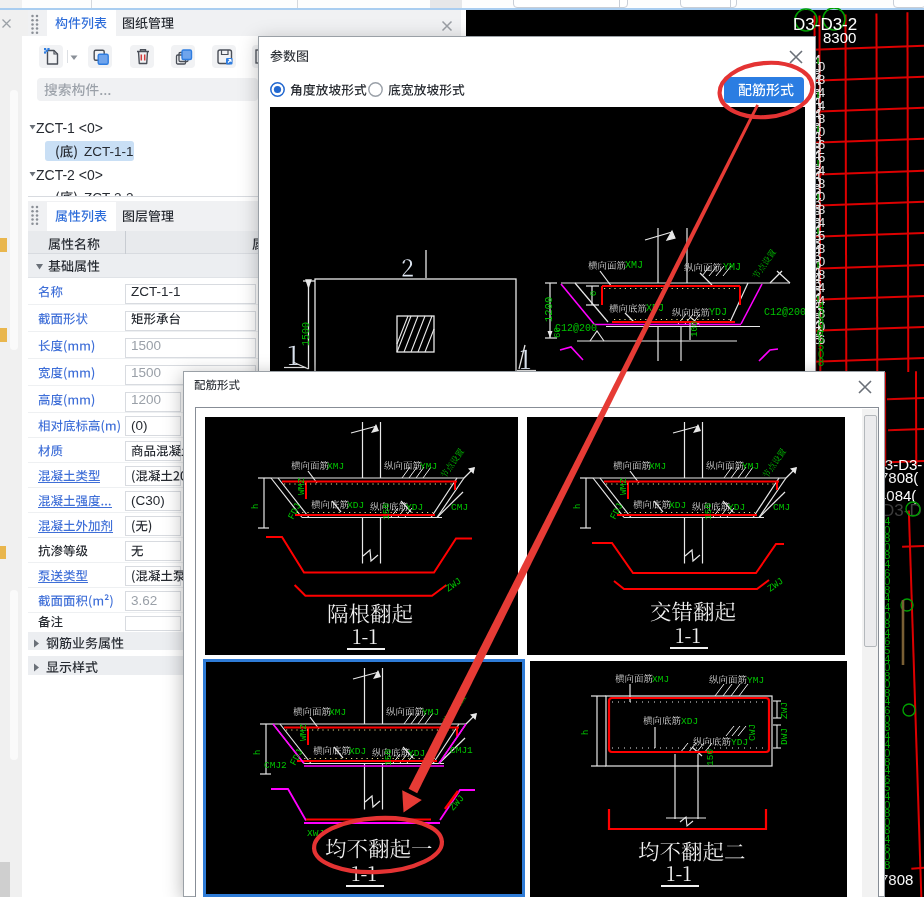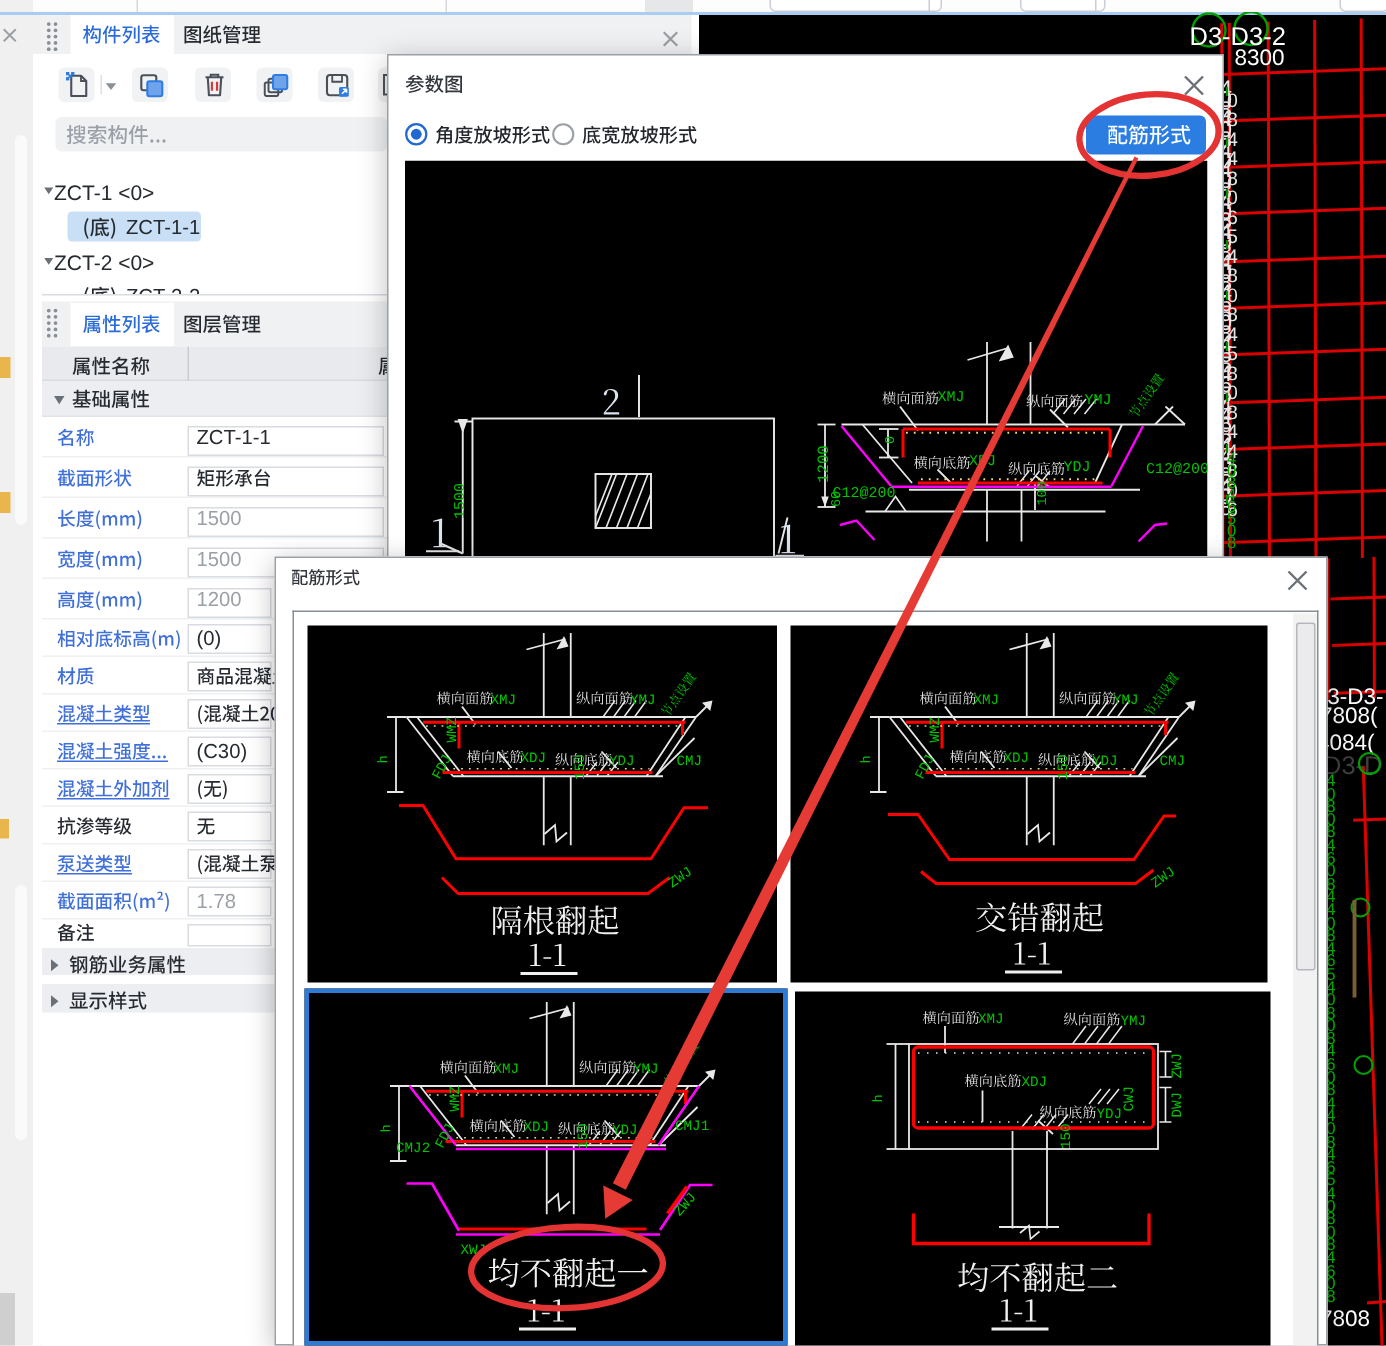--- a/index.html
+++ b/index.html
@@ -439,21 +439,21 @@
 <div class="abs" style="left:38px;top:582.0px;width:50px;height:1px;background:#3f6fd8"></div>
 <div class="abs" style="left:125px;top:565.5px;width:56px;height:20px;border:1px solid #d8dbe0;background:#fff"></div>
 <svg style="position:absolute;left:130.0px;top:565.6px;overflow:visible;" width="62" height="20">
     <path transform="translate(1,14.4)" d="M3 2.5Q2.1 1.1 1.6 -0.5Q1.1 -2.1 1.1 -3.9Q1.1 -5.8 1.6 -7.3Q2.1 -8.9 3 -10.3L3.8 -9.9Q3 -8.6 2.6 -7Q2.2 -5.5 2.2 -3.9Q2.2 -2.3 2.6 -0.8Q3 0.8 3.8 2.1ZM9.9 -7.2V-6.2H14.3V-7.2ZM9.9 -9.1V-8.1H14.3V-9.1ZM8.8 -10H15.4V-5.3H8.8ZM9.4 -3.4H12V-2.4H9.4ZM15.6 -4.1 16.4 -3.3Q15.9 -3 15.4 -2.7Q14.9 -2.5 14.3 -2.2Q13.8 -2 13.2 -1.8Q13.2 -2 13.1 -2.2Q13 -2.5 12.9 -2.6Q13.4 -2.8 13.9 -3.1Q14.4 -3.3 14.8 -3.6Q15.3 -3.9 15.6 -4.1ZM12.5 -4.8H13.6V-0.6Q13.6 -0.3 13.6 -0.2Q13.7 -0.2 14 -0.2Q14 -0.2 14.2 -0.2Q14.3 -0.2 14.5 -0.2Q14.7 -0.2 14.9 -0.2Q15 -0.2 15.1 -0.2Q15.3 -0.2 15.4 -0.3Q15.5 -0.4 15.5 -0.7Q15.5 -1 15.5 -1.6Q15.7 -1.5 16 -1.3Q16.3 -1.2 16.5 -1.2Q16.5 -0.4 16.3 0.1Q16.2 0.5 15.9 0.7Q15.7 0.8 15.2 0.8Q15.1 0.8 14.9 0.8Q14.7 0.8 14.5 0.8Q14.3 0.8 14.1 0.8Q13.9 0.8 13.8 0.8Q13.3 0.8 13 0.7Q12.7 0.6 12.6 0.3Q12.5 -0.1 12.5 -0.6ZM5.5 -9.6 6.2 -10.3Q6.5 -10.2 7 -9.9Q7.4 -9.7 7.8 -9.4Q8.2 -9.2 8.4 -9L7.7 -8.1Q7.5 -8.3 7.1 -8.6Q6.7 -8.8 6.3 -9.1Q5.9 -9.3 5.5 -9.6ZM4.9 -6.1 5.6 -6.9Q5.9 -6.7 6.3 -6.5Q6.8 -6.3 7.1 -6Q7.5 -5.8 7.8 -5.6L7.1 -4.7Q6.9 -4.9 6.5 -5.2Q6.1 -5.4 5.7 -5.7Q5.3 -5.9 4.9 -6.1ZM5.2 0.1Q5.5 -0.4 5.9 -1Q6.4 -1.7 6.8 -2.4Q7.2 -3.2 7.6 -3.9L8.4 -3.1Q8.1 -2.5 7.7 -1.8Q7.3 -1.1 6.9 -0.4Q6.5 0.3 6.1 0.9ZM8.8 1.1 8.7 0.2 9.2 -0.2 12 -0.8Q12 -0.6 12 -0.3Q12.1 -0 12.1 0.2Q11.1 0.4 10.5 0.5Q9.9 0.7 9.6 0.8Q9.2 0.9 9 0.9Q8.9 1 8.8 1.1ZM8.8 1.1Q8.8 0.9 8.7 0.7Q8.6 0.5 8.5 0.3Q8.4 0.1 8.4 -0.1Q8.5 -0.1 8.7 -0.3Q8.9 -0.4 8.9 -0.8V-4.9H10V0.2Q10 0.2 9.9 0.3Q9.7 0.4 9.6 0.4Q9.4 0.5 9.2 0.6Q9 0.7 8.9 0.9Q8.8 1 8.8 1.1ZM17.5 -9 18.2 -9.7Q18.5 -9.5 18.9 -9.2Q19.3 -8.8 19.6 -8.5Q20 -8.2 20.2 -7.9L19.4 -7.1Q19.2 -7.4 18.9 -7.7Q18.5 -8.1 18.2 -8.4Q17.8 -8.7 17.5 -9ZM17.3 -0.6Q17.6 -1.1 17.9 -1.7Q18.2 -2.4 18.5 -3.1Q18.8 -3.9 19 -4.6L19.9 -4Q19.7 -3.3 19.4 -2.6Q19.1 -1.9 18.9 -1.3Q18.6 -0.6 18.3 -0ZM20.4 -10.5H21.5V-7.8Q21.5 -7.6 21.5 -7.5Q21.6 -7.5 21.9 -7.5Q21.9 -7.5 22.1 -7.5Q22.3 -7.5 22.4 -7.5Q22.6 -7.5 22.8 -7.5Q23 -7.5 23 -7.5Q23.2 -7.5 23.3 -7.5Q23.3 -7.6 23.4 -7.8Q23.4 -8 23.4 -8.4Q23.6 -8.2 23.8 -8.2Q24.1 -8.1 24.3 -8Q24.2 -7.2 24 -6.9Q23.8 -6.6 23.2 -6.6Q23.1 -6.6 22.9 -6.6Q22.7 -6.6 22.4 -6.6Q22.2 -6.6 22 -6.6Q21.8 -6.6 21.8 -6.6Q21.2 -6.6 20.9 -6.7Q20.7 -6.8 20.6 -7Q20.4 -7.3 20.4 -7.8ZM23.4 -10.1 24 -9.3Q23.4 -9 22.6 -8.8Q21.9 -8.5 21.2 -8.3Q21.2 -8.5 21.1 -8.7Q21 -8.9 20.9 -9.1Q21.4 -9.2 21.8 -9.4Q22.3 -9.6 22.7 -9.7Q23.1 -9.9 23.4 -10.1ZM20.8 -6.6 21.8 -6.4Q21.6 -5.6 21.3 -4.9Q21 -4.2 20.6 -3.7Q20.5 -3.8 20.4 -3.9Q20.2 -4 20.1 -4.1Q19.9 -4.2 19.8 -4.2Q20.2 -4.7 20.4 -5.3Q20.7 -5.9 20.8 -6.6ZM21 -5.6H23.9V-4.7H20.7ZM20 -3.3H24.1V-2.4H20ZM24.3 -10.2H28V-9.3H24.3ZM24.2 -6.3H28.3V-5.3H24.2ZM21.7 -5.2H22.7V-3.5Q22.7 -3 22.6 -2.4Q22.5 -1.8 22.3 -1.2Q22.1 -0.6 21.6 -0Q21.1 0.6 20.4 1.1Q20.2 0.9 20 0.7Q19.8 0.5 19.7 0.4Q20.4 -0.1 20.8 -0.6Q21.2 -1.1 21.4 -1.6Q21.6 -2.1 21.6 -2.6Q21.7 -3.1 21.7 -3.6ZM21.8 -1.5 22.4 -2.2Q22.8 -1.9 23.2 -1.5Q23.7 -1.1 23.9 -0.8L23.2 0Q23.1 -0.2 22.9 -0.5Q22.6 -0.8 22.4 -1Q22.1 -1.3 21.8 -1.5ZM27.7 -10.2H27.9L28.2 -10.3L28.9 -9.8Q28.5 -9.3 28.2 -8.8Q27.8 -8.4 27.4 -7.9Q27 -7.5 26.6 -7.2Q26.5 -7.3 26.3 -7.5Q26.1 -7.7 25.9 -7.8Q26.3 -8.1 26.6 -8.5Q26.9 -8.9 27.2 -9.3Q27.5 -9.7 27.7 -10ZM24.6 -8 25.3 -8.7Q25.7 -8.5 26.2 -8.2Q26.7 -7.9 27.2 -7.6Q27.6 -7.3 27.9 -7L27.2 -6.2Q27 -6.5 26.5 -6.8Q26.1 -7.2 25.6 -7.5Q25.1 -7.8 24.6 -8ZM28 -6.3H28.2L28.3 -6.3L28.9 -6.2Q28.9 -5.6 28.7 -5Q28.6 -4.5 28.5 -4.1L27.7 -4.2Q27.8 -4.6 27.9 -5.1Q28 -5.7 28 -6.1ZM26 -5.9H27V0.5L26 -0.2ZM26.5 -3.4H28.8V-2.5H26.5ZM25.2 -2.7Q25.4 -1.9 25.7 -1.4Q25.9 -0.8 26.3 -0.6Q26.7 -0.3 27.1 -0.2Q27.5 -0.1 27.9 -0.1Q28 -0.1 28.2 -0.1Q28.4 -0.1 28.7 -0.1Q29 -0.1 29.1 -0.1Q29 -0 29 0.2Q28.9 0.4 28.9 0.5Q28.8 0.7 28.8 0.9H28.5H27.8Q27.3 0.9 26.8 0.7Q26.3 0.6 25.9 0.2Q25.4 -0.1 25.1 -0.8Q24.8 -1.4 24.5 -2.5ZM24.5 -4.5H25.3Q25.3 -3.3 25.2 -2.3Q25.1 -1.2 24.8 -0.4Q24.5 0.4 24 1Q23.9 0.9 23.7 0.7Q23.5 0.5 23.3 0.4Q23.8 -0.2 24 -0.9Q24.3 -1.6 24.4 -2.5Q24.5 -3.4 24.5 -4.5ZM30.8 -6.6H40.5V-5.5H30.8ZM30 -0.6H41.3V0.5H30ZM35 -10.5H36.2V0.1H35ZM43 -10H53.3V-9H43ZM46.8 -9.9 47.8 -9.5Q47.2 -8.7 46.5 -8.1Q45.7 -7.4 44.8 -6.9Q44 -6.3 43.1 -6Q43 -6.1 42.9 -6.2Q42.8 -6.4 42.6 -6.5Q42.4 -6.7 42.3 -6.8Q43.2 -7.1 44 -7.6Q44.9 -8.1 45.6 -8.6Q46.3 -9.2 46.8 -9.9ZM42.9 -3.9H46.2V-2.9H42.9ZM48.7 -4.2Q49.2 -3.4 50 -2.6Q50.8 -1.9 51.8 -1.3Q52.8 -0.8 54 -0.5Q53.8 -0.4 53.7 -0.2Q53.5 -0 53.4 0.2Q53.3 0.4 53.2 0.6Q52 0.2 51 -0.5Q50 -1.1 49.2 -2Q48.4 -2.9 47.8 -3.9ZM52 -4.3 53 -3.6Q52.5 -3.3 52 -2.9Q51.5 -2.6 51 -2.3Q50.5 -2 50.1 -1.8L49.4 -2.4Q49.8 -2.6 50.3 -3Q50.8 -3.3 51.2 -3.7Q51.7 -4 52 -4.3ZM47.7 -4.9H48.8V-0.2Q48.8 0.3 48.7 0.5Q48.6 0.7 48.3 0.9Q48 1 47.5 1Q47.1 1 46.4 1Q46.4 0.8 46.3 0.5Q46.2 0.2 46.1 0Q46.4 0 46.7 0Q46.9 0 47.1 0Q47.4 0 47.4 0Q47.6 0 47.6 -0Q47.7 -0.1 47.7 -0.2ZM46 -3.9H46.3L46.5 -4L47.1 -3.7Q46.8 -2.6 46.2 -1.7Q45.6 -0.9 44.8 -0.3Q44 0.3 43.1 0.7Q43.1 0.5 43 0.3Q42.8 0.2 42.7 -0Q42.6 -0.2 42.5 -0.3Q43.3 -0.6 44 -1.1Q44.7 -1.6 45.2 -2.2Q45.8 -2.9 46 -3.8ZM46.2 -7.2V-6H51.2V-7.2ZM45 -8.1H52.4V-5.1H45ZM55.8 2.5 55 2.1Q55.8 0.8 56.2 -0.8Q56.5 -2.3 56.5 -3.9Q56.5 -5.5 56.2 -7Q55.8 -8.6 55 -9.9L55.8 -10.3Q56.7 -8.9 57.2 -7.3Q57.7 -5.8 57.7 -3.9Q57.7 -2.1 57.2 -0.5Q56.7 1.1 55.8 2.5Z" fill="#262a31"></path>
   </svg>
 <div class="abs" style="left:28px;top:588px;width:230px;height:25px;border-bottom:1px solid #eef0f2"></div>
 <svg style="position:absolute;left:37.0px;top:590.6px;overflow:visible;" width="79" height="20">
     <path transform="translate(1,14.4)" d="M9 -9.8 9.8 -10.3Q10.2 -10.1 10.5 -9.7Q10.8 -9.4 11.1 -9.1Q11.4 -8.8 11.6 -8.6L10.8 -7.9Q10.6 -8.2 10.3 -8.5Q10 -8.8 9.7 -9.2Q9.3 -9.5 9 -9.8ZM0.6 -7.6H11.9V-6.6H0.6ZM1.2 -9.5H6.7V-8.5H1.2ZM2.2 -3.7H6.7V-3H2.2ZM2.2 -2.2H6.7V-1.5H2.2ZM2.2 -0.7H6.9V0.2H2.2ZM3.4 -10.5H4.5V-6.9H3.4ZM4.2 -4.8H5.2V-0.4H4.2ZM2.4 -6.5 3.3 -6.2Q2.9 -5.3 2.4 -4.5Q1.8 -3.6 1.2 -3Q1.1 -3.1 0.9 -3.2Q0.8 -3.3 0.7 -3.5Q0.5 -3.6 0.4 -3.7Q1 -4.2 1.5 -4.9Q2 -5.7 2.4 -6.5ZM2.6 -5.3H6.9V-4.4H2.6V0.8H1.6V-4.4L2.5 -5.3ZM7.4 -10.5H8.5Q8.5 -8.8 8.6 -7.3Q8.6 -5.7 8.8 -4.4Q9 -3.1 9.3 -2.2Q9.5 -1.2 9.9 -0.7Q10.2 -0.2 10.6 -0.2Q10.9 -0.2 11 -0.6Q11.1 -1.1 11.1 -2.1Q11.3 -2 11.6 -1.8Q11.8 -1.6 12 -1.6Q11.9 -0.6 11.8 -0.1Q11.6 0.5 11.3 0.7Q11 0.9 10.5 0.9Q9.9 0.9 9.5 0.5Q9 0.1 8.6 -0.7Q8.3 -1.5 8.1 -2.5Q7.8 -3.6 7.7 -4.9Q7.5 -6.2 7.4 -7.6Q7.4 -9 7.4 -10.5ZM10.3 -5.9 11.4 -5.6Q10.9 -4.2 10.3 -3Q9.7 -1.8 8.9 -0.7Q8 0.3 7 1Q6.9 0.8 6.6 0.6Q6.4 0.4 6.2 0.2Q7.2 -0.4 8 -1.4Q8.8 -2.3 9.4 -3.5Q10 -4.6 10.3 -5.9ZM3.9 -6.1 4.7 -6.5Q4.9 -6.2 5.1 -5.8Q5.3 -5.5 5.4 -5.2L4.5 -4.8Q4.5 -5.1 4.3 -5.5Q4.1 -5.8 3.9 -6.1ZM17 -5H20.3V-4.1H17ZM17 -2.9H20.4V-1.9H17ZM14.4 -0.7H23.1V0.4H14.4ZM13.7 -7.3H23.8V1.1H22.6V-6.2H14.8V1.1H13.7ZM16.4 -6.6H17.5V-0.2H16.4ZM19.9 -6.6H20.9V-0.2H19.9ZM18 -9.2 19.3 -9Q19.1 -8.3 18.9 -7.6Q18.7 -7 18.5 -6.5L17.5 -6.8Q17.6 -7.1 17.7 -7.6Q17.8 -8 17.9 -8.4Q18 -8.9 18 -9.2ZM13.2 -9.8H24.4V-8.7H13.2ZM29.5 -5H32.8V-4.1H29.5ZM29.5 -2.9H32.9V-1.9H29.5ZM26.9 -0.7H35.6V0.4H26.9ZM26.2 -7.3H36.2V1.1H35.1V-6.2H27.3V1.1H26.2ZM28.9 -6.6H30V-0.2H28.9ZM32.4 -6.6H33.4V-0.2H32.4ZM30.5 -9.2 31.8 -9Q31.6 -8.3 31.4 -7.6Q31.2 -7 31 -6.5L30 -6.8Q30.1 -7.1 30.2 -7.6Q30.3 -8 30.4 -8.4Q30.5 -8.9 30.5 -9.2ZM25.7 -9.8H36.9V-8.7H25.7ZM40.2 -9.5H41.3V1.1H40.2ZM38 -7H43.2V-5.9H38ZM40.2 -6.6 41 -6.2Q40.8 -5.6 40.5 -4.9Q40.2 -4.1 39.9 -3.4Q39.5 -2.7 39.2 -2.1Q38.8 -1.5 38.4 -1.1Q38.4 -1.3 38.2 -1.6Q38 -2 37.9 -2.2Q38.3 -2.7 38.8 -3.4Q39.2 -4.2 39.6 -5Q40 -5.8 40.2 -6.6ZM42.4 -10.5 43.1 -9.5Q42.4 -9.3 41.6 -9.1Q40.8 -8.9 39.9 -8.8Q39 -8.6 38.2 -8.5Q38.2 -8.7 38.1 -9Q38 -9.2 37.9 -9.4Q38.7 -9.5 39.5 -9.7Q40.4 -9.9 41.1 -10Q41.9 -10.2 42.4 -10.5ZM41.2 -5.7Q41.3 -5.6 41.5 -5.4Q41.7 -5.2 42 -4.9Q42.2 -4.7 42.5 -4.4Q42.7 -4.1 42.9 -3.9Q43.1 -3.7 43.1 -3.6L42.5 -2.6Q42.4 -2.9 42.1 -3.2Q41.9 -3.6 41.7 -4Q41.4 -4.4 41.1 -4.7Q40.9 -5.1 40.7 -5.3ZM46.9 -2.5 47.9 -2.9Q48.2 -2.4 48.6 -1.7Q48.9 -1.1 49.2 -0.5Q49.4 0.1 49.6 0.5L48.5 0.9Q48.4 0.5 48.1 -0.1Q47.9 -0.7 47.5 -1.3Q47.2 -2 46.9 -2.5ZM44.4 -2.9 45.5 -2.6Q45.2 -1.5 44.7 -0.6Q44.2 0.4 43.6 1Q43.5 0.9 43.3 0.8Q43.1 0.7 43 0.6Q42.8 0.5 42.6 0.4Q43.2 -0.2 43.7 -1.1Q44.1 -1.9 44.4 -2.9ZM44.6 -8.6V-5.1H47.9V-8.6ZM43.5 -9.7H49V-4H43.5ZM53 2.5Q52.1 1.1 51.6 -0.5Q51.1 -2.1 51.1 -3.9Q51.1 -5.8 51.6 -7.3Q52.1 -8.9 53 -10.3L53.8 -9.9Q53 -8.6 52.6 -7Q52.2 -5.5 52.2 -3.9Q52.2 -2.3 52.6 -0.8Q53 0.8 53.8 2.1ZM55.5 0V-6.9H56.6L56.8 -5.9H56.8Q57.2 -6.4 57.8 -6.7Q58.3 -7 58.9 -7Q59.7 -7 60.1 -6.7Q60.6 -6.4 60.8 -5.8Q61.3 -6.3 61.9 -6.7Q62.4 -7 63 -7Q64.1 -7 64.6 -6.3Q65.1 -5.6 65.1 -4.3V0H63.8V-4.2Q63.8 -5.1 63.5 -5.4Q63.2 -5.8 62.6 -5.8Q62.2 -5.8 61.8 -5.6Q61.5 -5.4 61 -4.9V0H59.6V-4.2Q59.6 -5.1 59.3 -5.4Q59.1 -5.8 58.4 -5.8Q58.1 -5.8 57.7 -5.6Q57.3 -5.4 56.9 -4.9V0ZM66.9 -5.5V-6.1Q67.7 -6.8 68.2 -7.3Q68.8 -7.9 69.1 -8.3Q69.4 -8.8 69.4 -9.2Q69.4 -9.7 69.1 -10Q68.9 -10.2 68.4 -10.2Q68.1 -10.2 67.8 -10Q67.5 -9.8 67.3 -9.5L66.7 -10Q67 -10.5 67.5 -10.8Q68 -11.1 68.5 -11.1Q69.4 -11.1 69.9 -10.7Q70.4 -10.2 70.4 -9.3Q70.4 -8.8 70.2 -8.4Q69.9 -7.9 69.5 -7.4Q69.1 -6.9 68.5 -6.4H70.7V-5.5ZM72.8 2.5 71.9 2.1Q72.7 0.8 73.1 -0.8Q73.5 -2.3 73.5 -3.9Q73.5 -5.5 73.1 -7Q72.7 -8.6 71.9 -9.9L72.8 -10.3Q73.6 -8.9 74.1 -7.3Q74.6 -5.8 74.6 -3.9Q74.6 -2.1 74.1 -0.5Q73.6 1.1 72.8 2.5Z" fill="#3f6fd8"></path>
   </svg>
 <div class="abs" style="left:125px;top:590.5px;width:56px;height:20px;border:1px solid #d8dbe0;background:#fff"></div>
-<div class="abs" style="left:131px;top:593.0px;font-size:13.5px;color:#9aa0a8">1.78</div>
+<div class="abs" style="left:131px;top:593.0px;font-size:13.5px;color:#9aa0a8">3.62</div>
 <div class="abs" style="left:28px;top:613px;width:230px;height:25px;border-bottom:1px solid #eef0f2"></div>
 <svg style="position:absolute;left:37.0px;top:611.6px;overflow:visible;" width="28" height="20">
     <path transform="translate(1,14.4)" d="M4.1 -9.5H9.4V-8.5H4.1ZM9.1 -9.5H9.3L9.5 -9.6L10.2 -9.1Q9.7 -8.3 8.9 -7.6Q8.2 -6.9 7.2 -6.4Q6.3 -5.8 5.2 -5.4Q4.2 -5 3.1 -4.7Q1.9 -4.5 0.8 -4.3Q0.8 -4.4 0.7 -4.6Q0.6 -4.8 0.5 -5Q0.4 -5.2 0.3 -5.3Q1.4 -5.5 2.4 -5.7Q3.5 -6 4.5 -6.3Q5.5 -6.6 6.4 -7.1Q7.2 -7.6 7.9 -8.1Q8.6 -8.7 9.1 -9.3ZM4.1 -8.5Q4.8 -7.7 6.1 -7.1Q7.4 -6.5 8.9 -6.1Q10.5 -5.7 12.2 -5.5Q12.1 -5.4 12 -5.2Q11.8 -5 11.7 -4.8Q11.6 -4.6 11.5 -4.4Q9.8 -4.7 8.2 -5.1Q6.7 -5.6 5.3 -6.3Q4 -7 3.1 -8ZM2 -4.5H10.4V1H9.2V-3.5H3.2V1.1H2ZM2.5 -2.4H9.7V-1.5H2.5ZM2.5 -0.3H9.7V0.7H2.5ZM5.6 -4H6.8V0.2H5.6ZM4.6 -10.6 5.8 -10.3Q5.1 -9.3 4.1 -8.4Q3.1 -7.4 1.7 -6.6Q1.6 -6.8 1.4 -6.9Q1.3 -7.1 1.2 -7.2Q1 -7.4 0.9 -7.5Q1.8 -7.9 2.5 -8.4Q3.2 -8.9 3.7 -9.5Q4.2 -10.1 4.6 -10.6ZM17.2 -4.5H23.8V-3.4H17.2ZM16.4 -0.4H24.6V0.7H16.4ZM16.7 -8.2H24.2V-7.1H16.7ZM19.9 -7.6H21.1V0.1H19.9ZM13.7 -9.6 14.3 -10.4Q14.7 -10.2 15.1 -10Q15.6 -9.8 16 -9.5Q16.4 -9.3 16.7 -9.1L16 -8.2Q15.8 -8.4 15.4 -8.6Q15 -8.9 14.5 -9.1Q14.1 -9.4 13.7 -9.6ZM13 -6.1 13.6 -6.9Q14 -6.8 14.4 -6.6Q14.9 -6.3 15.3 -6.1Q15.7 -5.9 15.9 -5.7L15.3 -4.7Q15.1 -4.9 14.7 -5.2Q14.3 -5.4 13.8 -5.7Q13.4 -5.9 13 -6.1ZM13.3 0.2Q13.7 -0.3 14.1 -1Q14.5 -1.7 14.9 -2.4Q15.4 -3.1 15.7 -3.9L16.6 -3.1Q16.2 -2.5 15.9 -1.7Q15.5 -1 15.1 -0.4Q14.7 0.3 14.3 0.9ZM19.3 -10.2 20.4 -10.6Q20.7 -10.1 21 -9.6Q21.3 -9 21.4 -8.6L20.3 -8.2Q20.2 -8.6 19.9 -9.2Q19.6 -9.8 19.3 -10.2Z" fill="#262a31"></path>
   </svg>
 <div class="abs" style="left:125px;top:615.5px;width:56px;height:15px;border:1px solid #d8dbe0;background:#fff"></div>
 <div class="abs" style="left:28px;top:632px;width:230px;height:17.5px;background:#eceef1"></div>
 <svg class="abs" style="left:33px;top:639px" width="7" height="9">
     <path d="M1 0.5 L6 4.5 L1 8.5 Z" fill="#6a7078"></path>
   </svg>
 <svg style="position:absolute;left:44.5px;top:632.5px;overflow:visible;" width="81" height="21">

